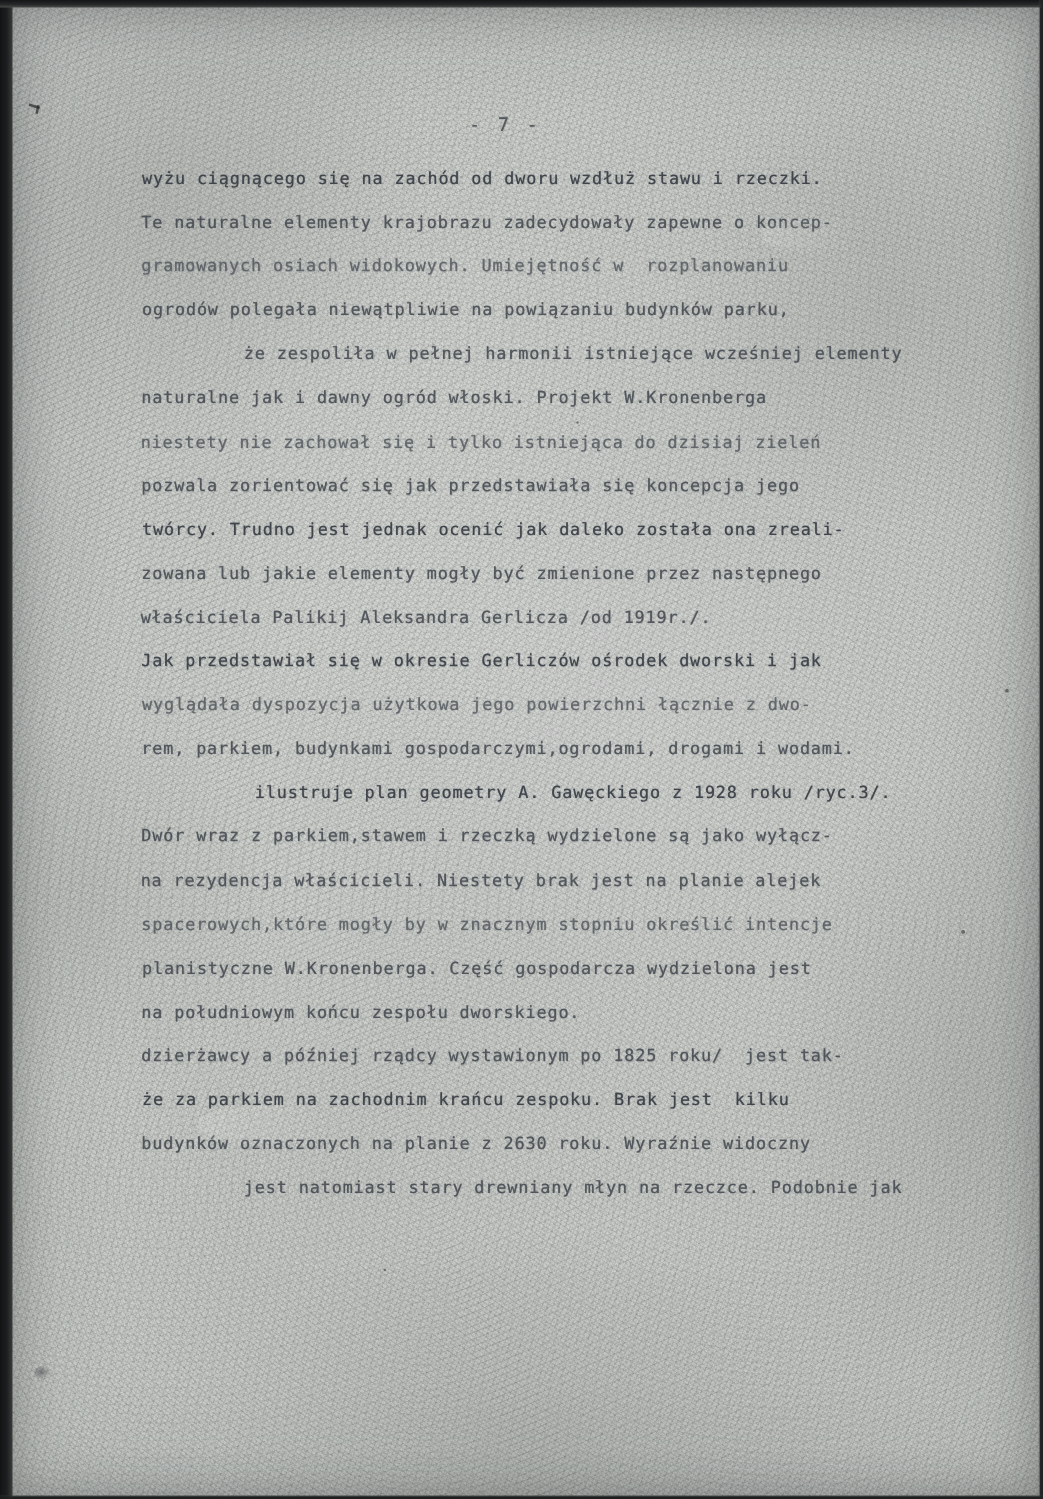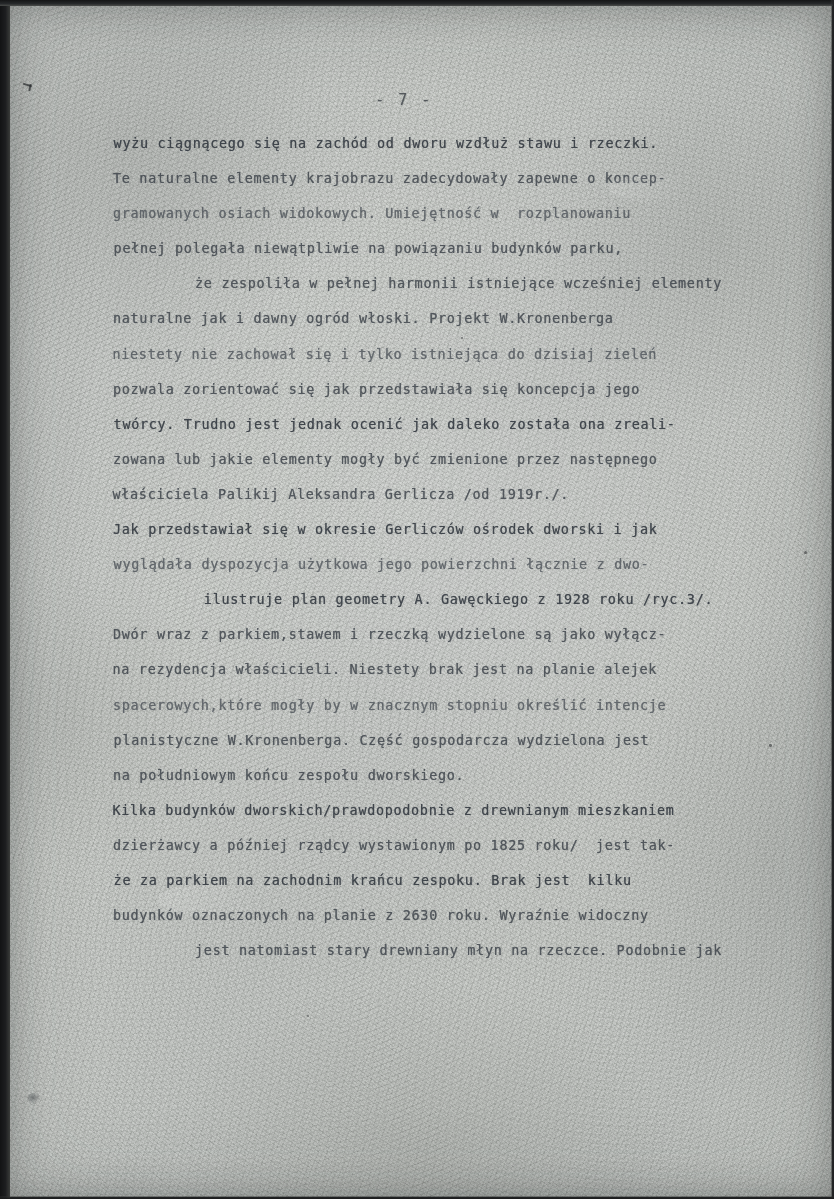--- a/index.html
+++ b/index.html
@@ -254,37 +254,37 @@
     <div class="mottle"></div>
 
     <div id="typescript">
 
       <div class="page-number">- 7 -</div>
 
       <div class="body-text">
         <div class="line ink-strong shift-a">wyżu ciągnącego się na zachód od dworu wzdłuż stawu i rzeczki.</div>
         <div class="line ink-mid">Te naturalne elementy krajobrazu zadecydowały zapewne o koncep-</div>
         <div class="line ink-weak">gramowanych osiach widokowych. Umiejętność w  rozplanowaniu</div>
-        <div class="line ink-mid shift-a">pełnej polegała niewątpliwie na powiązaniu budynków parku,</div>
+        <div class="line ink-mid shift-a">ogrodów polegała niewątpliwie na powiązaniu budynków parku,</div>
         <div class="line ink-mid shift-c">że zespoliła w pełnej harmonii istniejące wcześniej elementy</div>
         <div class="line ink-mid">naturalne jak i dawny ogród włoski. Projekt W.Kronenberga</div>
         <div class="line ink-weak shift-b">niestety nie zachował się i tylko istniejąca do dzisiaj zieleń</div>
         <div class="line ink-mid">pozwala zorientować się jak przedstawiała się koncepcja jego</div>
         <div class="line ink-strong shift-a">twórcy. Trudno jest jednak ocenić jak daleko została ona zreali-</div>
         <div class="line ink-mid">zowana lub jakie elementy mogły być zmienione przez następnego</div>
         <div class="line ink-mid shift-b">właściciela Palikij Aleksandra Gerlicza /od 1919r./.</div>
         <div class="line ink-strong">Jak przedstawiał się w okresie Gerliczów ośrodek dworski i jak</div>
         <div class="line ink-weak shift-a">wyglądała dyspozycja użytkowa jego powierzchni łącznie z dwo-</div>
+        <div class="line ink-mid">rem, parkiem, budynkami gospodarczymi,ogrodami, drogami i wodami.</div>
         <div class="line ink-strong shift-c">ilustruje plan geometry A. Gawęckiego z 1928 roku /ryc.3/.</div>
         <div class="line ink-mid">Dwór wraz z parkiem,stawem i rzeczką wydzielone są jako wyłącz-</div>
         <div class="line ink-mid shift-b">na rezydencja właścicieli. Niestety brak jest na planie alejek</div>
         <div class="line ink-weak">spacerowych,które mogły by w znacznym stopniu określić intencje</div>
         <div class="line ink-mid shift-a">planistyczne W.Kronenberga. Część gospodarcza wydzielona jest</div>
         <div class="line ink-mid">na południowym końcu zespołu dworskiego.</div>
-        <div class="line ink-strong shift-b">Kilka budynków dworskich/prawdopodobnie z drewnianym mieszkaniem</div>
         <div class="line ink-mid">dzierżawcy a później rządcy wystawionym po 1825 roku/  jest tak-</div>
         <div class="line ink-strong shift-a">że za parkiem na zachodnim krańcu zespoku. Brak jest  kilku</div>
         <div class="line ink-mid">budynków oznaczonych na planie z 2630 roku. Wyraźnie widoczny</div>
         <div class="line ink-mid shift-c">jest natomiast stary drewniany młyn na rzeczce. Podobnie jak</div>
       </div>
 
     </div>
 
     <div class="mark-tick" style="left:14px; top:78px;"></div>
     <div class="mark-smudge" style="left:18px; top:1088px; width:14px; height:11px;"></div>

